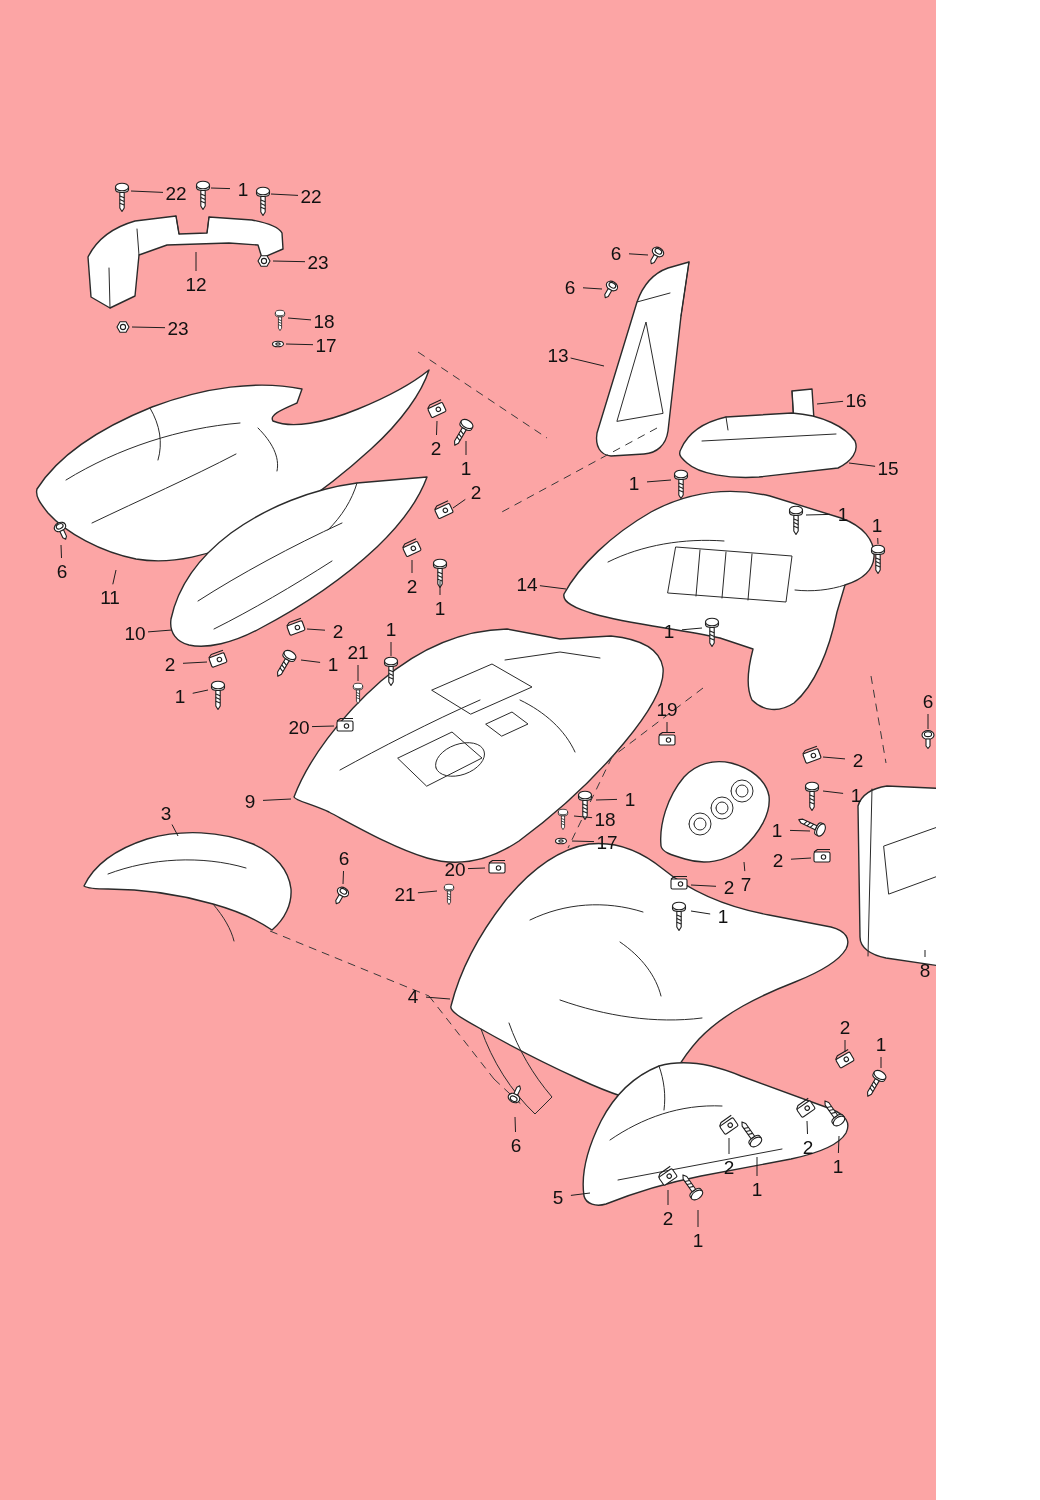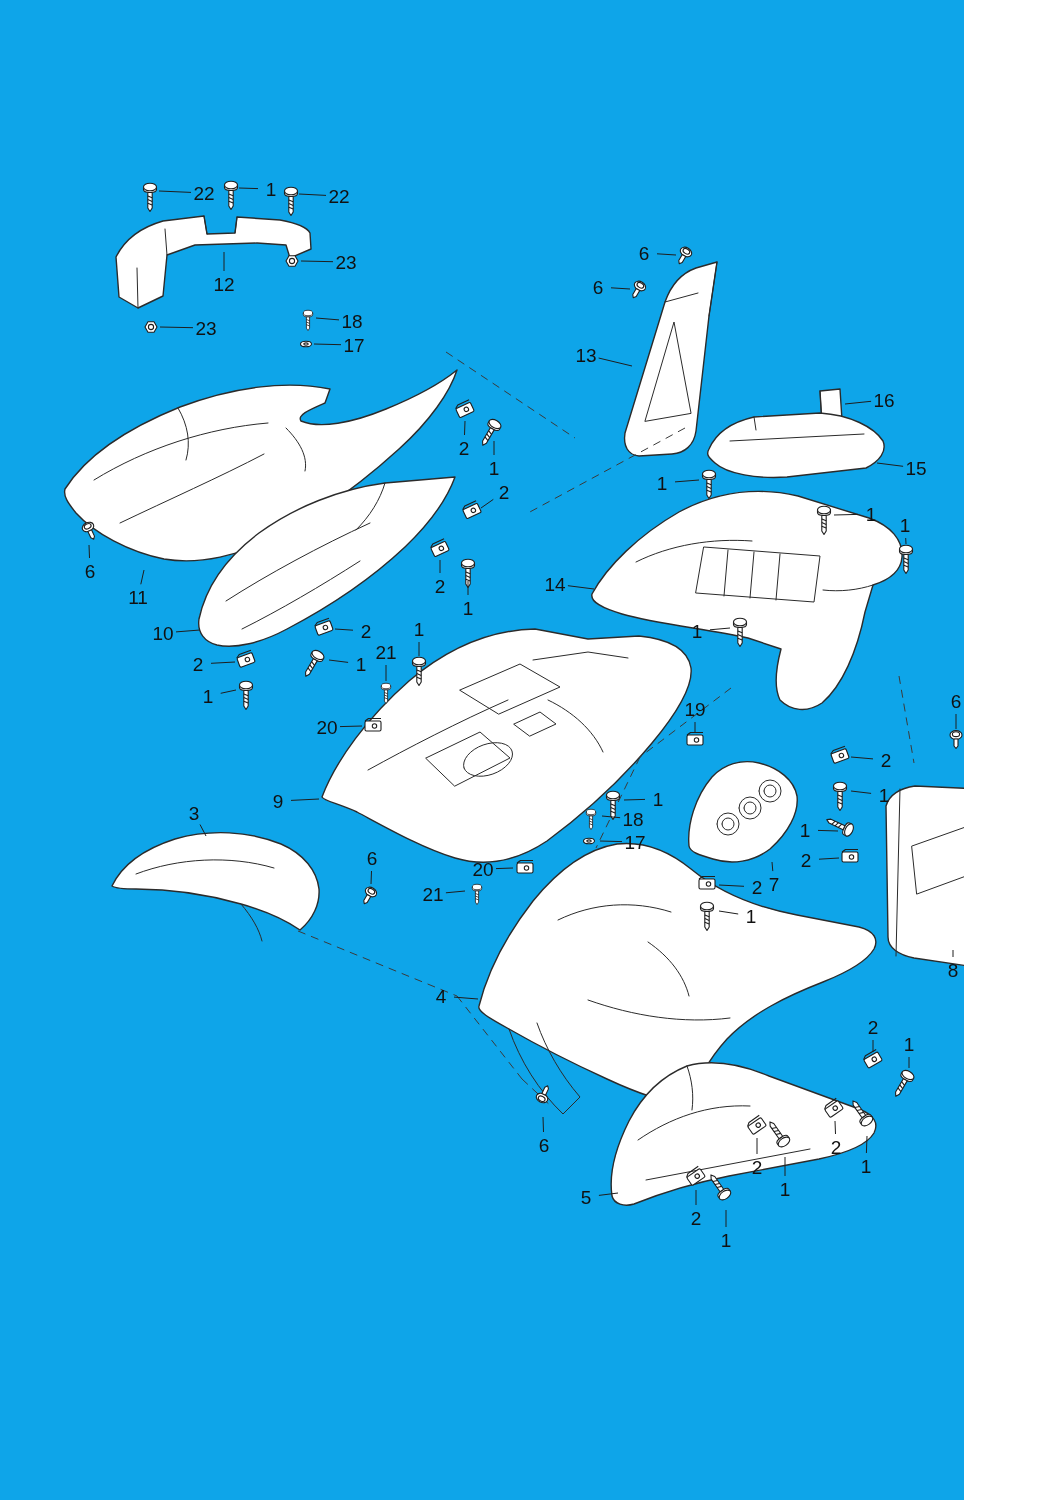--- a/index.html
+++ b/index.html
@@ -1,17 +1,17 @@
 <!DOCTYPE html>
 <html><head>
 <meta charset="utf-8">
 <style>
   html,body{margin:0;padding:0;background:#ffffff;}
-  .page{width:936px;height:1500px;position:relative;background:#0ea5e9;overflow:hidden;
-        font-family:"Liberation Sans",sans-serif;padding-left:28px;}
+  .page{width:936px;height:1500px;position:relative;background:#fca5a5;overflow:hidden;
+        font-family:"Liberation Sans",sans-serif;}
   svg{display:block;}
   .part-outline{fill:#ffffff;stroke:#2b2b2b;stroke-width:1.4;stroke-linejoin:round;stroke-linecap:round;}
   .part-detail{fill:none;stroke:#2b2b2b;stroke-width:1;stroke-linejoin:round;stroke-linecap:round;}
   .dash-line{stroke:#3a3a3a;stroke-width:1;stroke-dasharray:8 6;fill:none;}
   .leader{stroke:#1e1e1e;stroke-width:1;}
   .fast{fill:#ffffff;stroke:#1e1e1e;stroke-width:1.1;stroke-linejoin:round;}
   .lbl{font-family:"Liberation Sans",sans-serif;font-size:19px;fill:#111111;
        text-anchor:middle;dominant-baseline:central;}
 </style>
 </head>

